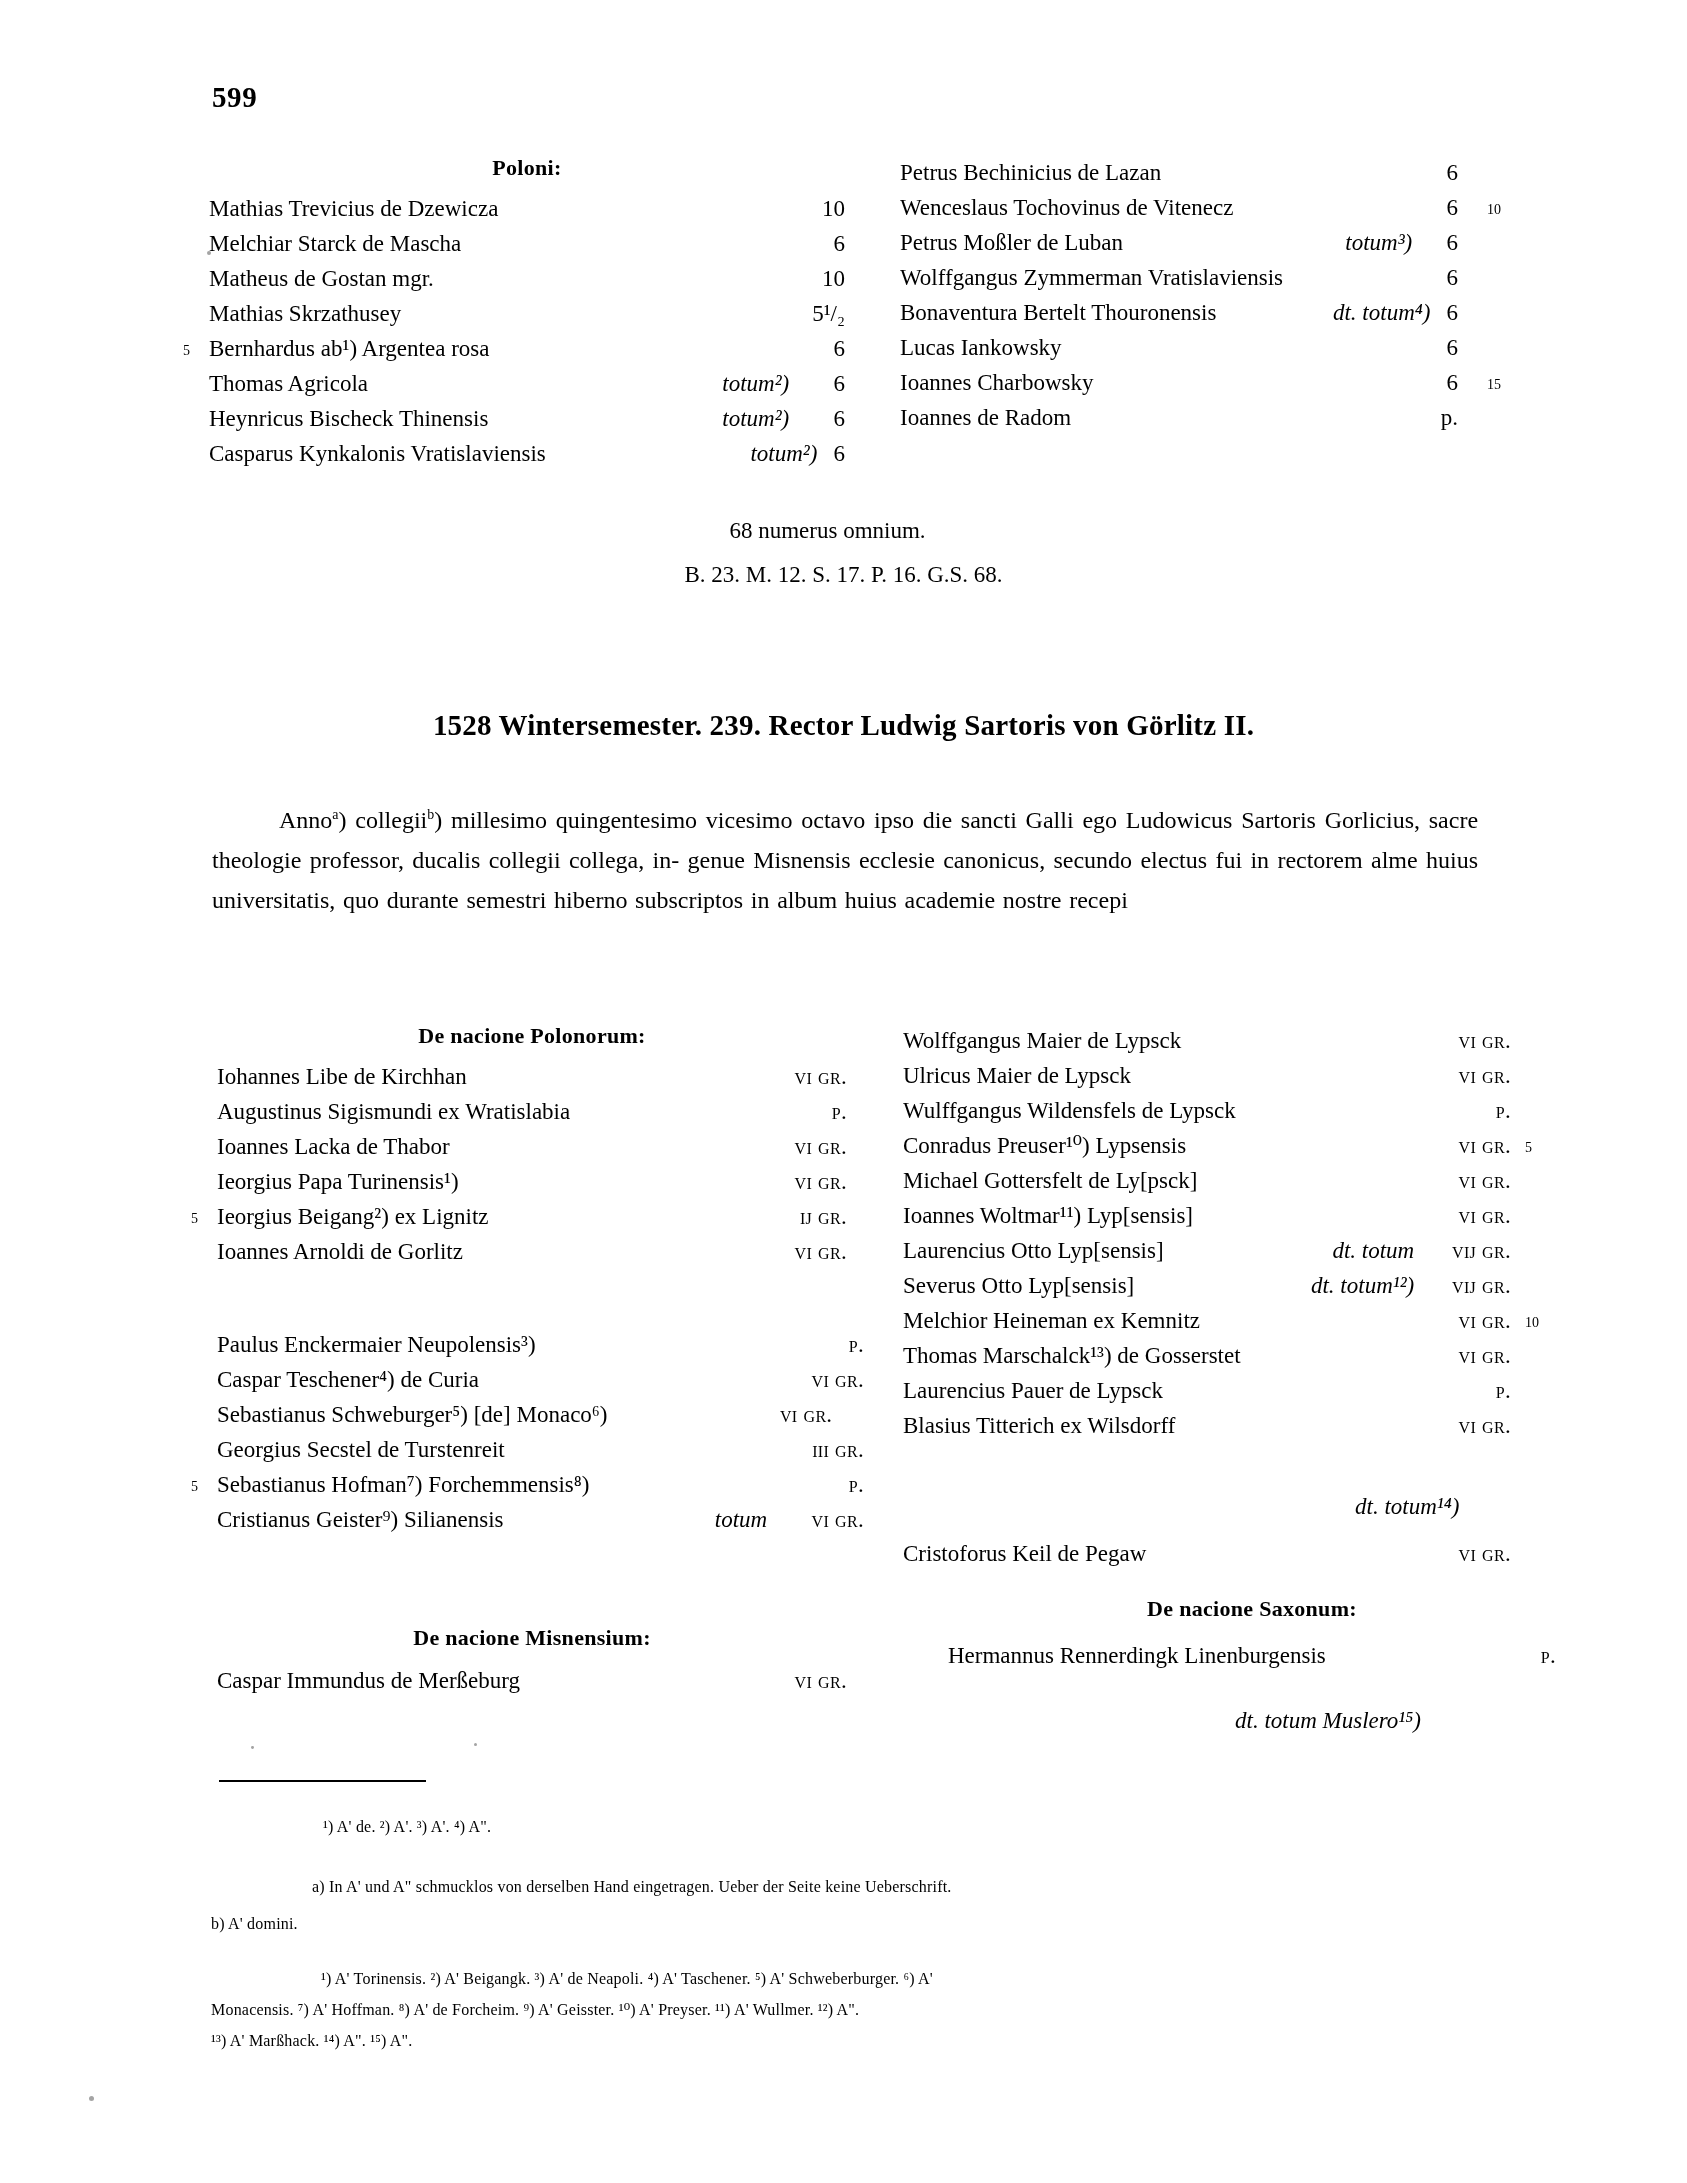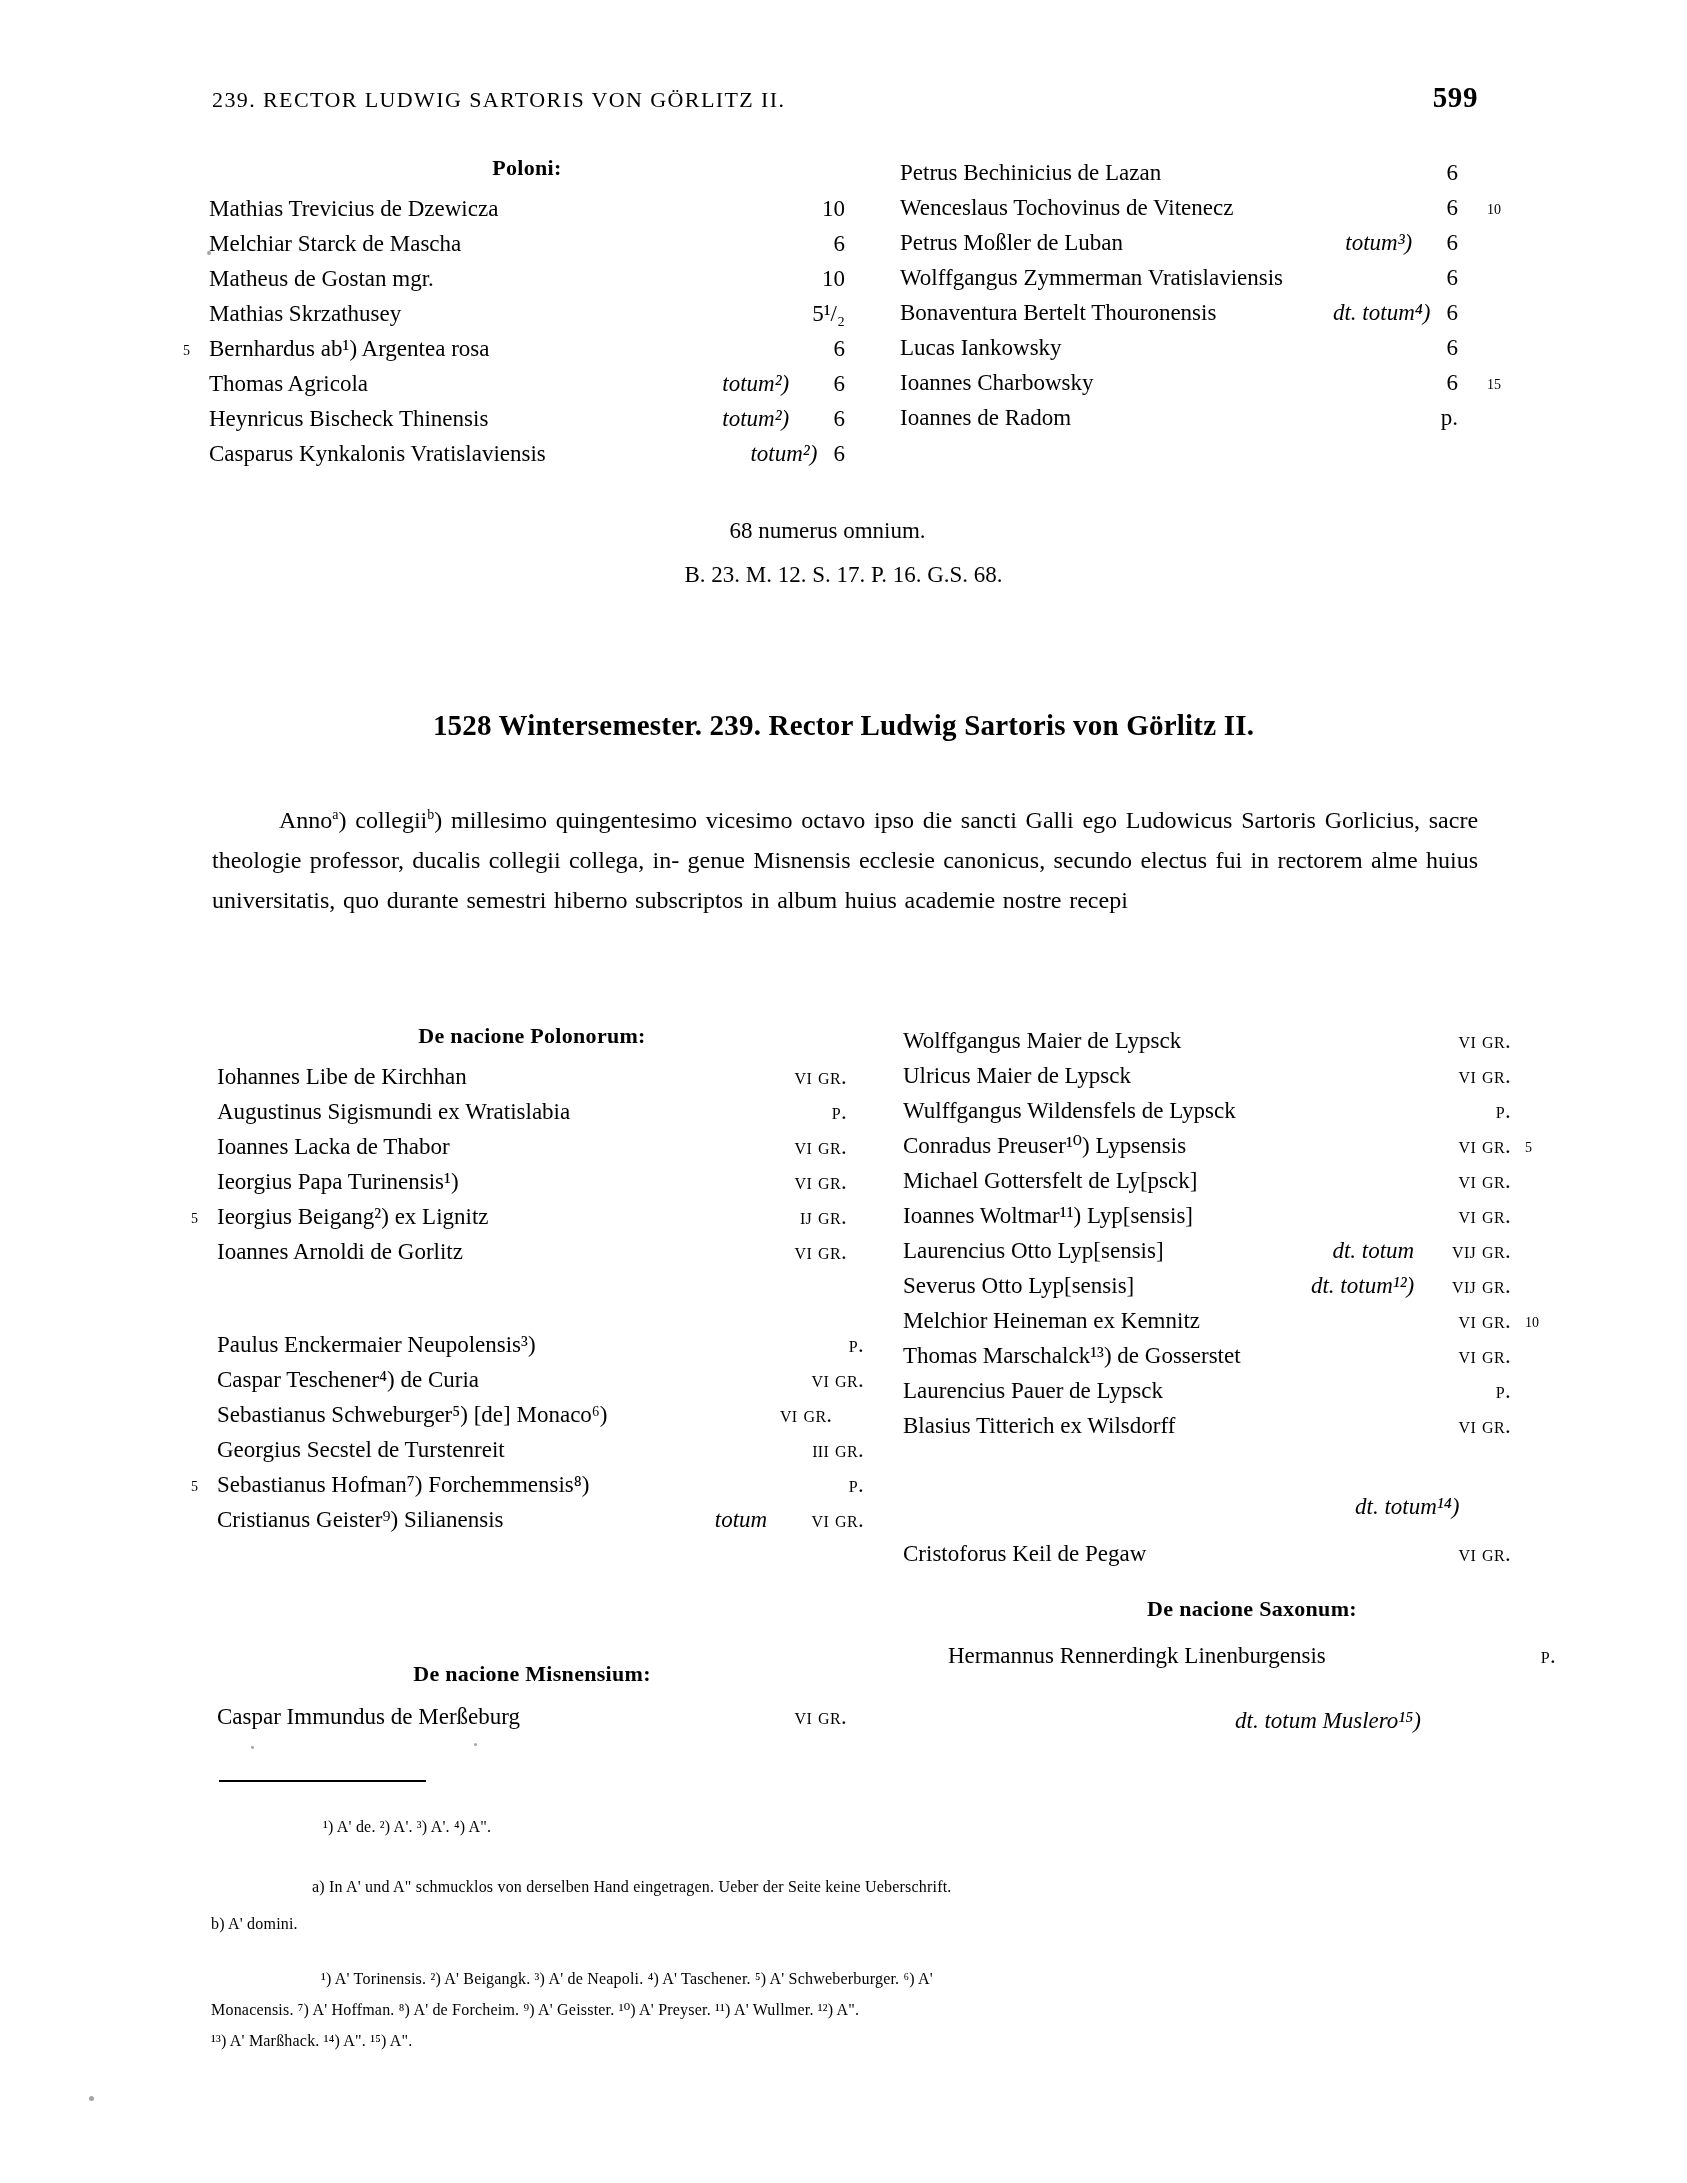--- a/index.html
+++ b/index.html
@@ -153,21 +153,20 @@
     border-radius: 50%;
     opacity: 0.55;
   }
 </style>
 </head>
 <body>
 
 <div class="page">
 
   <div class="runhead">
-    <div class="runhead-title">239. Rector Ludwig Sartoris von Görlitz II.</div>
     <div class="runhead-page">599</div>
   </div>
 
   <div class="col-block" style="left:209px; top:155px; width:636px;">
     <div class="sec-head">Poloni:</div>
 
     <div class="entry">
       <span class="lineno"></span>
       <span class="nm">Mathias Trevicius de Dzewicza</span>
       <span class="fill"></span>
@@ -381,21 +380,21 @@
     </div>
     <div class="entry">
       <span class="lineno"></span>
       <span class="nm">Cristianus Geister⁹) Silianensis</span>
       <span class="fill"></span>
       <span class="note">totum</span>
       <span class="amt sc" style="width:89px">vi gr.</span>
     </div>
   </div>
 
-  <div class="col-block" style="left:217px; top:1625px; width:630px;margin-top:36px;">
+  <div class="col-block" style="left:217px; top:1625px; width:630px;">
     <div class="sec-head">De nacione Misnensium:</div>
     <div class="entry" style="margin-top:12.3px">
       <span class="lineno"></span>
       <span class="nm">Caspar Immundus de Merßeburg</span>
       <span class="fill"></span>
       <span class="note"></span>
       <span class="amt sc" style="width:84px">vi gr.</span>
     </div>
   </div>
 

